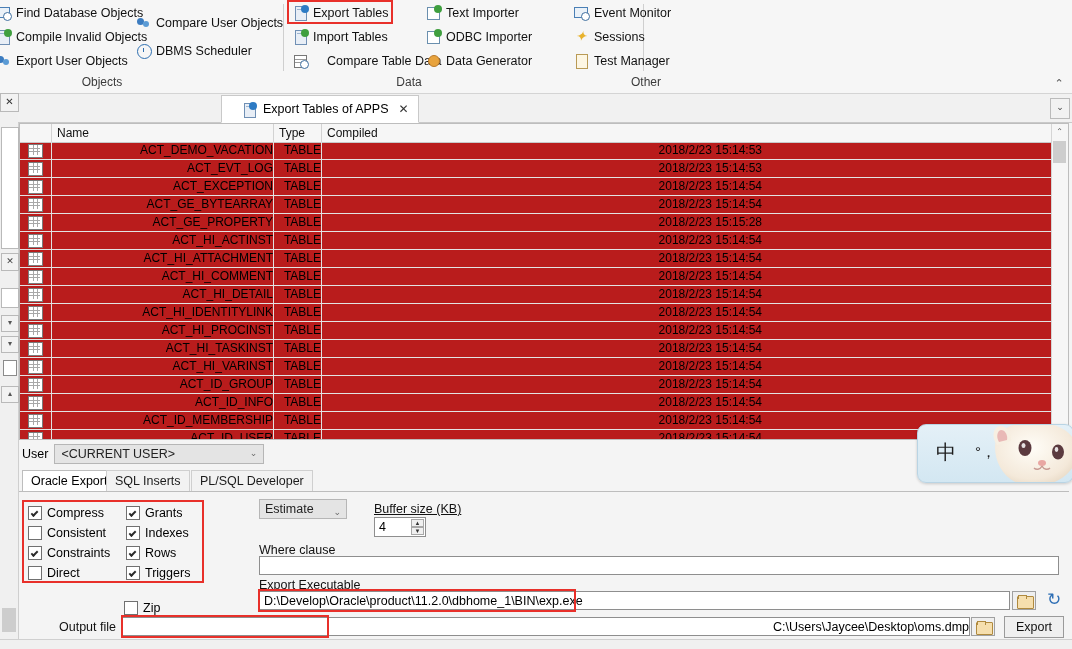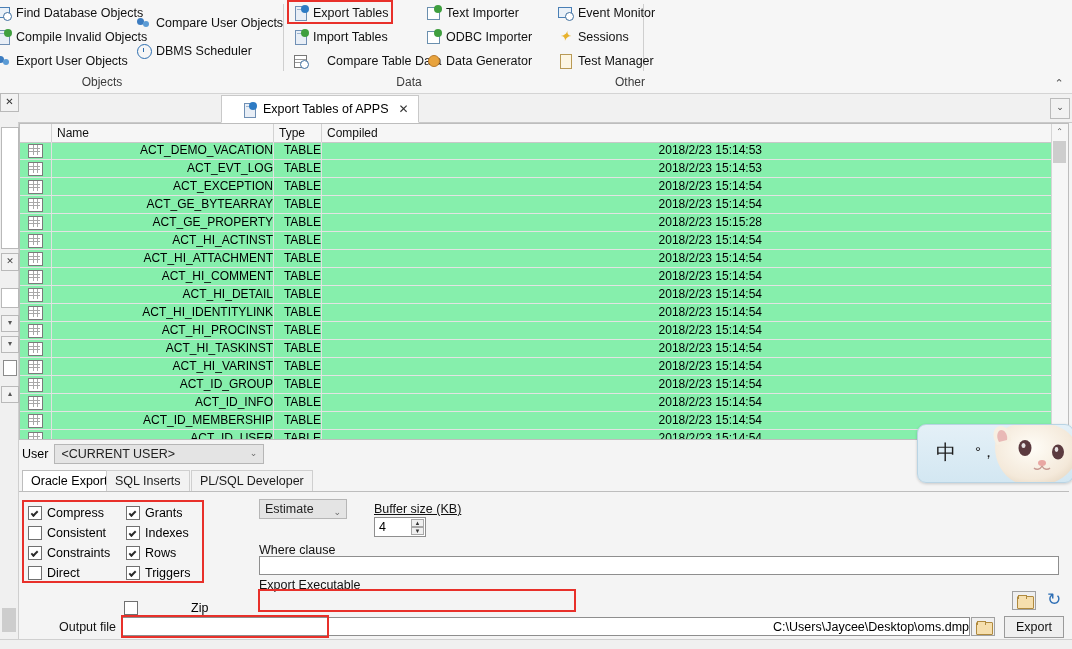--- a/index.html
+++ b/index.html
@@ -49,21 +49,21 @@
   .tabstrip{position:absolute;left:18px;top:94px;width:1054px;height:28px;background:#f1f1f1;border-bottom:1px solid #c9c9c9;}
   .xbtn{position:absolute;left:-18px;top:-1px;width:17px;height:17px;background:#f2f2f2;border:1px solid #b9b9b9;text-align:center;font-size:10px;line-height:15px;color:#333;}
   .dtab{position:absolute;top:1px;height:26px;display:flex;align-items:center;padding:0 9px;font-size:12.5px;white-space:nowrap;}
   .dtab.inactive{background:#f1f1f1;color:#1a1a1a;}
   .dtab.active{background:#ffffff;border:1px solid #c9c9c9;border-bottom:1px solid #fff;color:#000;}
   .tabicon{width:15px;height:15px;margin-right:6px;position:relative;flex:0 0 15px;}
   .tabclose{margin-left:10px;font-size:12px;color:#333;}
   .tabchev{position:absolute;right:2px;top:4px;width:18px;height:19px;background:#f2f2f2;border:1px solid #bbb;font-size:9px;text-align:center;line-height:17px;color:#444;}
 
   
-  .gridwrap{position:absolute;left:19px;top:123px;width:1050px;height:317px;background:#86efac;border:1px solid #bdbdbd;box-sizing:border-box;}
+  .gridwrap{position:absolute;left:19px;top:123px;width:1050px;height:317px;background:#b91c1c;border:1px solid #bdbdbd;box-sizing:border-box;}
   .ghead{position:absolute;left:0;top:0;right:0;height:18px;background:#f6f6f6;border-bottom:1px solid #c8c8c8;}
   .gh{position:absolute;top:0;height:18px;line-height:18px;font-size:12px;padding-left:5px;color:#111;border-right:1px solid #d2d2d2;box-sizing:border-box;overflow:hidden;white-space:nowrap;}
   .gh.corner{border-right:1px solid #d2d2d2;}
   .grows{position:absolute;left:0;top:18px;right:0;bottom:0;overflow:hidden;text-align:right;}
   .grow{position:relative;height:17px;border-bottom:1px solid #e3e3e3;}
   .gcell{position:absolute;top:0;height:17px;line-height:17px;font-size:12px;white-space:nowrap;overflow:hidden;color:#000;box-sizing:border-box;}
   .gcell.c0{left:0;width:32px;border-right:1px solid #e0e0e0;}
   .gcell.c1{left:32px;width:222px;padding-left:6px;border-right:1px solid #e0e0e0;}
   .gcell.c2{left:254px;width:48px;padding-left:4px;border-right:1px solid #e0e0e0;}
   .gcell.c3{left:302px;width:440px;padding-left:4px;}
@@ -203,21 +203,21 @@
       <div class="ritem" style="left:142px;top:50px;">
         <span class="ricon">
             <i class="ic-gear"></i>
           </span>
         <span class="txt">Data Generator</span>
       </div>
 
       <div class="glabel" style="left:0;width:250px;">Data</div>
     </div>
 
-    <div class="rgroup" style="left:660px;width:130px;">
+    <div class="rgroup" style="left:676px;width:130px;">
       <div class="ritem" style="left:-102px;top:2px;">
         <span class="ricon">
             <i class="ic-mon"></i>
             <i class="ic-mag"></i>
           </span>
         <span class="txt">Event Monitor</span>
       </div>
       <div class="ritem" style="left:-102px;top:26px;">
         <span class="ricon">
             <i class="ic-star">✦</i>
@@ -481,28 +481,29 @@
     <span class="spinbtns">
       <div>▲</div>
       <div>▼</div>
     </span>
   </div>
 
   <div class="flabel" style="left:259px;top:543px;">Where clause</div>
   <div class="txtinput" style="left:259px;top:556px;width:800px;height:19px;"></div>
 
   <div class="flabel" style="left:259px;top:578px;">Export Executable</div>
+  <div class="txtinput" style="left:259px;top:591px;width:751px;height:19px;">D:\Develop\Oracle\product\11.2.0\dbhome_1\BIN\exp.exe</div>
   <div class="browsebtn" style="left:1012px;top:591px;">
     <span class="folder"></span>
   </div>
   <div class="refresh" style="left:1047px;top:591px;">↻</div>
 
   <div class="redbox" style="left:258px;top:589px;width:318px;height:23px;"></div>
 
-  <div class="cbitem" style="left:124px;top:599px;gap:48px;">
+  <div class="cbitem" style="left:124px;top:599px;">
     <span class="cbox"></span>
     <span>Zip</span>
   </div>
 
   <div class="flabel" style="left:59px;top:620px;">Output file</div>
   <div class="txtinput" style="left:122px;top:617px;width:848px;height:19px;text-align:right;">C:\Users\Jaycee\Desktop\oms.dmp</div>
   <div class="browsebtn" style="left:971px;top:617px;">
     <span class="folder"></span>
   </div>
   <div class="exportbtn" style="left:1004px;top:616px;">Export</div>

